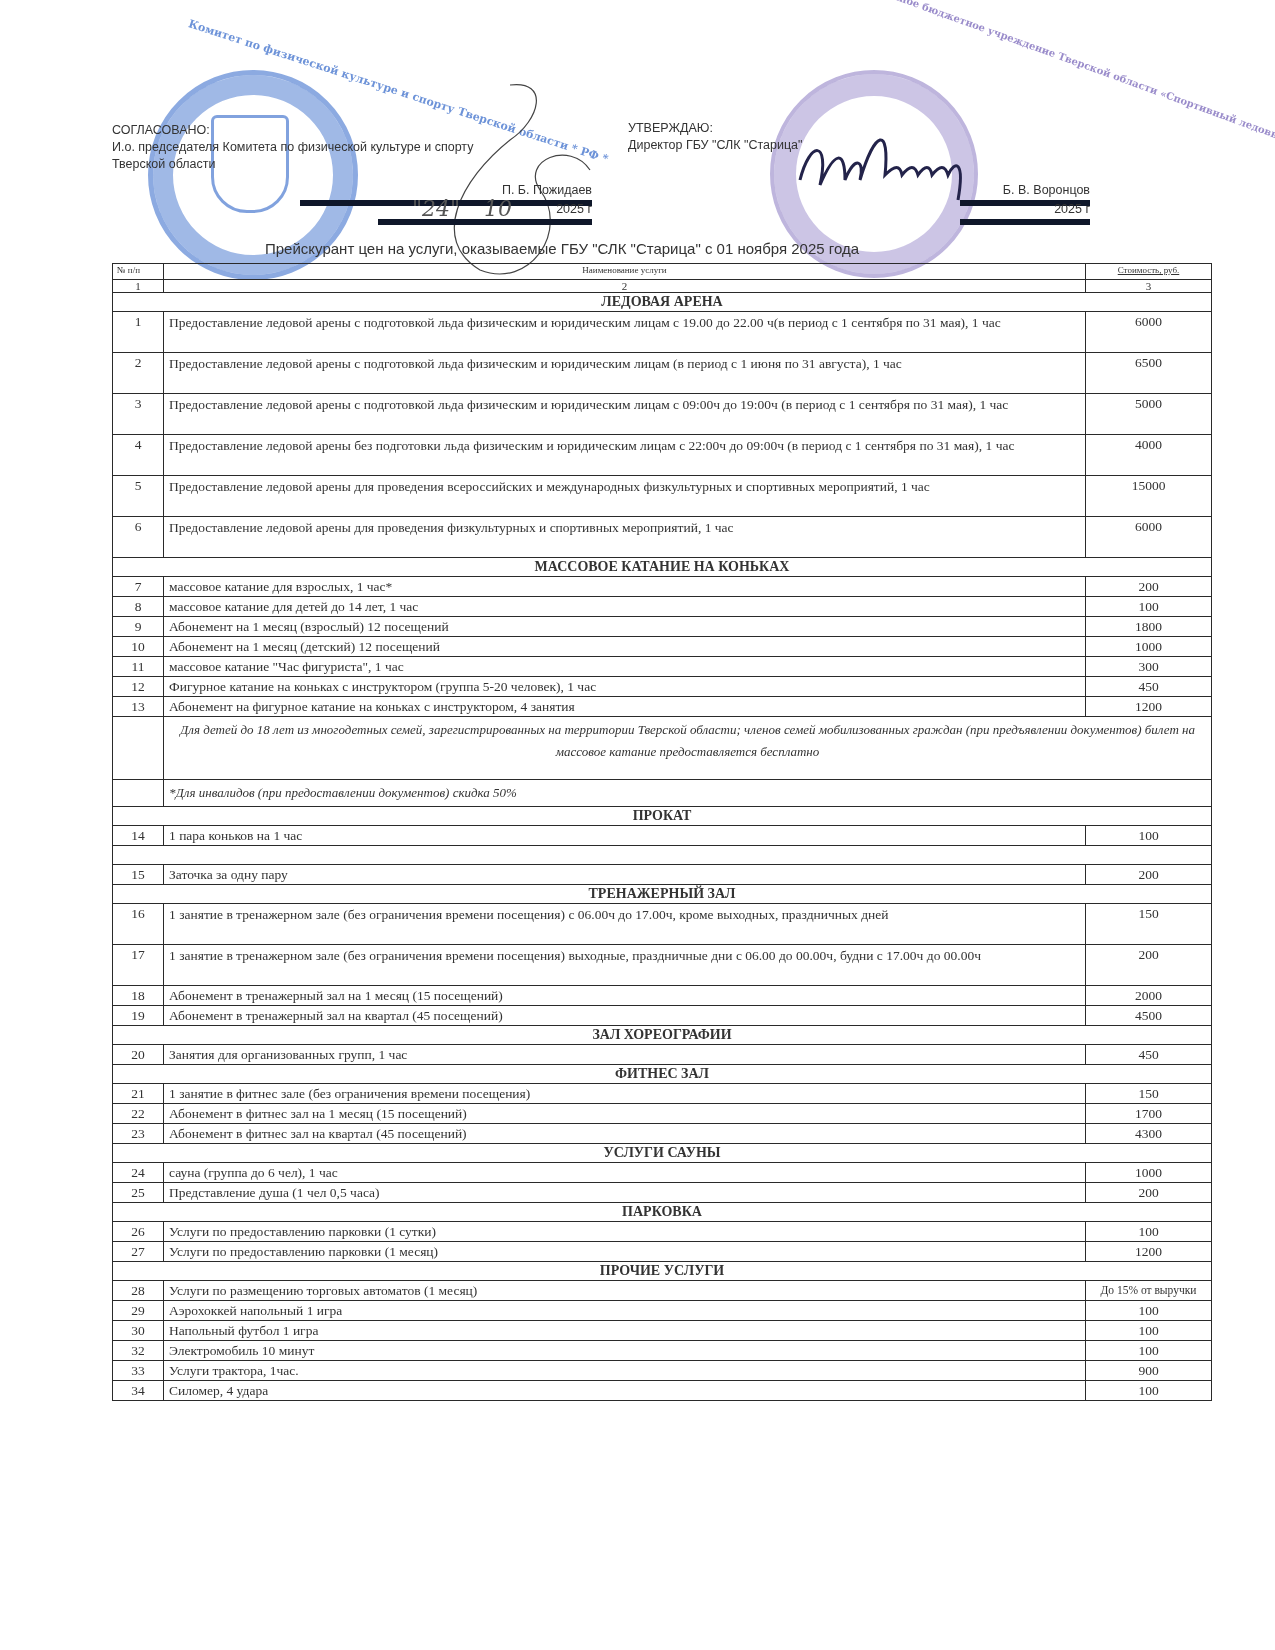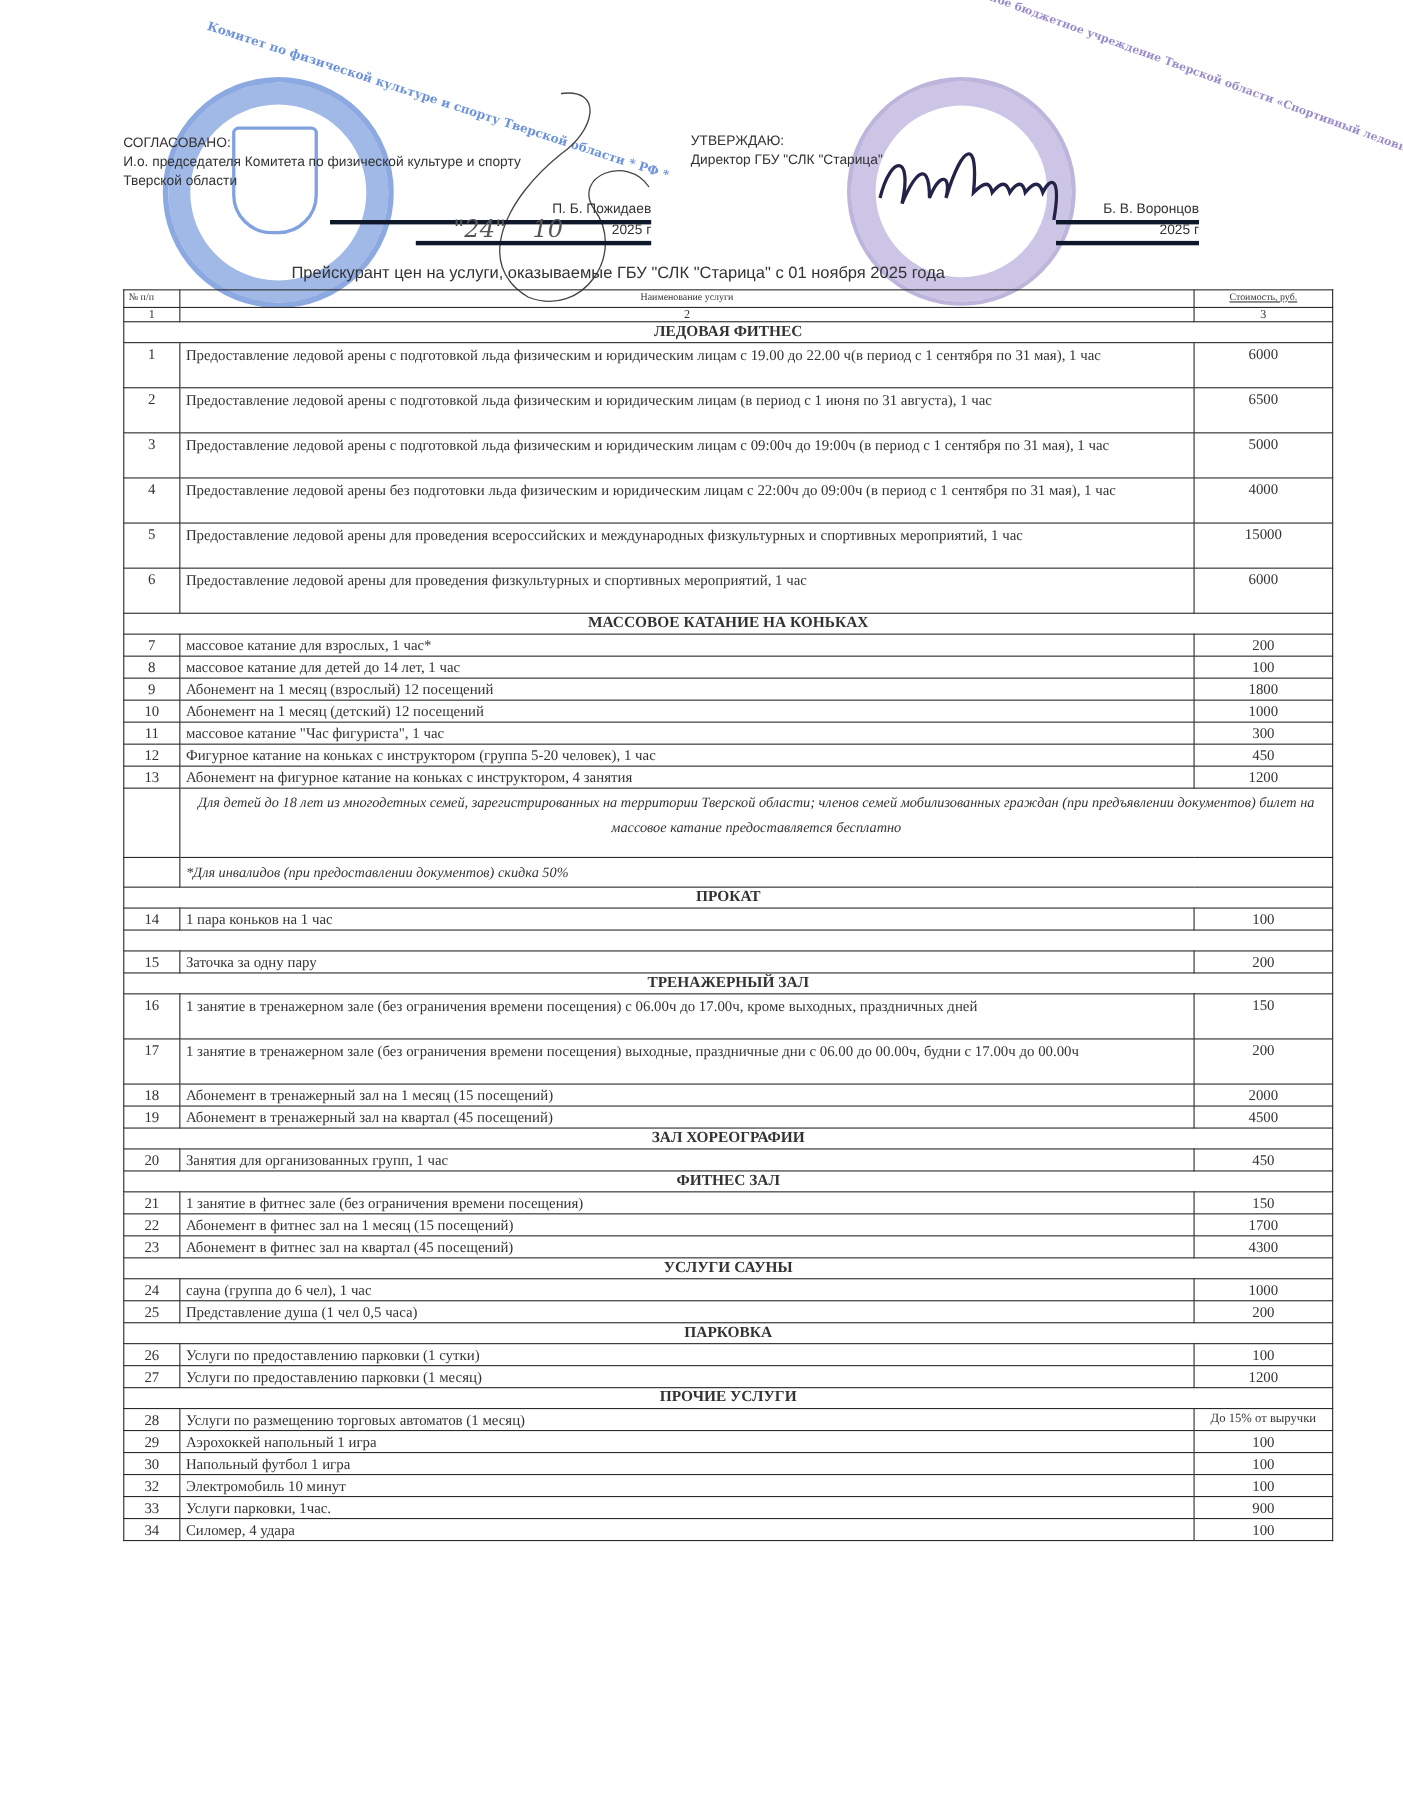--- a/index.html
+++ b/index.html
@@ -2,21 +2,21 @@
 <html><head>
 <meta charset="utf-8">
 <style>
   html, body { margin: 0; padding: 0; background: #ffffff; }
   body { width: 1275px; height: 1650px; position: relative; overflow: hidden; color: #2a2a2a; }
   .sans { font-family: "Liberation Sans", "DejaVu Sans", sans-serif; }
 
   .approval { position: absolute; font-size: 12.5px; line-height: 17px; color: #333; }
   #agreed { left: 112px; top: 122px; }
   #approved { left: 628px; top: 120px; }
-  .sigline { position: absolute; border-bottom: 4px solid #0f172a; font-size: 12.5px; text-align: right; color: #333; }
+  .sigline { position: absolute; border-bottom: 6px solid #0f172a; font-size: 12.5px; text-align: right; color: #333; }
   #sig1-name { left: 300px; top: 183px; width: 292px; height: 17px; }
   #sig1-date { left: 378px; top: 202px; width: 214px; height: 17px; }
   #sig2-name { left: 960px; top: 183px; width: 130px; height: 17px; }
   #sig2-date { left: 960px; top: 202px; width: 130px; height: 17px; }
   .hand { position: absolute; font-family: "DejaVu Serif", serif; font-style: italic; color: #555; font-size: 22px; }
   #hand-day { left: 412px; top: 196px; }
   #hand-month { left: 484px; top: 196px; }
 
   #title { position: absolute; left: 265px; top: 240px; font-size: 15px; color: #333; }
 
@@ -88,21 +88,21 @@
       <th class="h-price">Стоимость, руб.</th>
     </tr>
   </thead>
   <tbody id="price-body">
     <tr class="colnum">
       <td>1</td>
       <td>2</td>
       <td>3</td>
     </tr>
   <tr class="section">
-        <td colspan="3">ЛЕДОВАЯ ФИТНЕС</td>
+        <td colspan="3">ЛЕДОВАЯ АРЕНА</td>
       </tr>
       <tr class="two-line">
         <td class="num">1</td>
         <td class="desc">Предоставление ледовой арены с подготовкой льда физическим и юридическим лицам с 19.00 до 22.00 ч(в период  с 1 сентября по 31 мая), 1 час</td>
         <td class="price-cell">6000</td>
       </tr>
       <tr class="two-line">
         <td class="num">2</td>
         <td class="desc">Предоставление ледовой арены с подготовкой льда физическим и юридическим лицам (в период  с 1 июня по 31 августа), 1 час</td>
         <td class="price-cell">6500</td>
@@ -282,21 +282,21 @@
         <td class="desc">Напольный футбол 1 игра</td>
         <td class="price-cell">100</td>
       </tr>
       <tr class="one-line">
         <td class="num">32</td>
         <td class="desc">Электромобиль 10 минут</td>
         <td class="price-cell">100</td>
       </tr>
       <tr class="one-line">
         <td class="num">33</td>
-        <td class="desc">Услуги парковки, 1час.</td>
+        <td class="desc">Услуги трактора, 1час.</td>
         <td class="price-cell">900</td>
       </tr>
       <tr class="one-line">
         <td class="num">34</td>
         <td class="desc">Силомер, 4 удара</td>
         <td class="price-cell">100</td>
       </tr>
     </tbody>
 </table>
 

